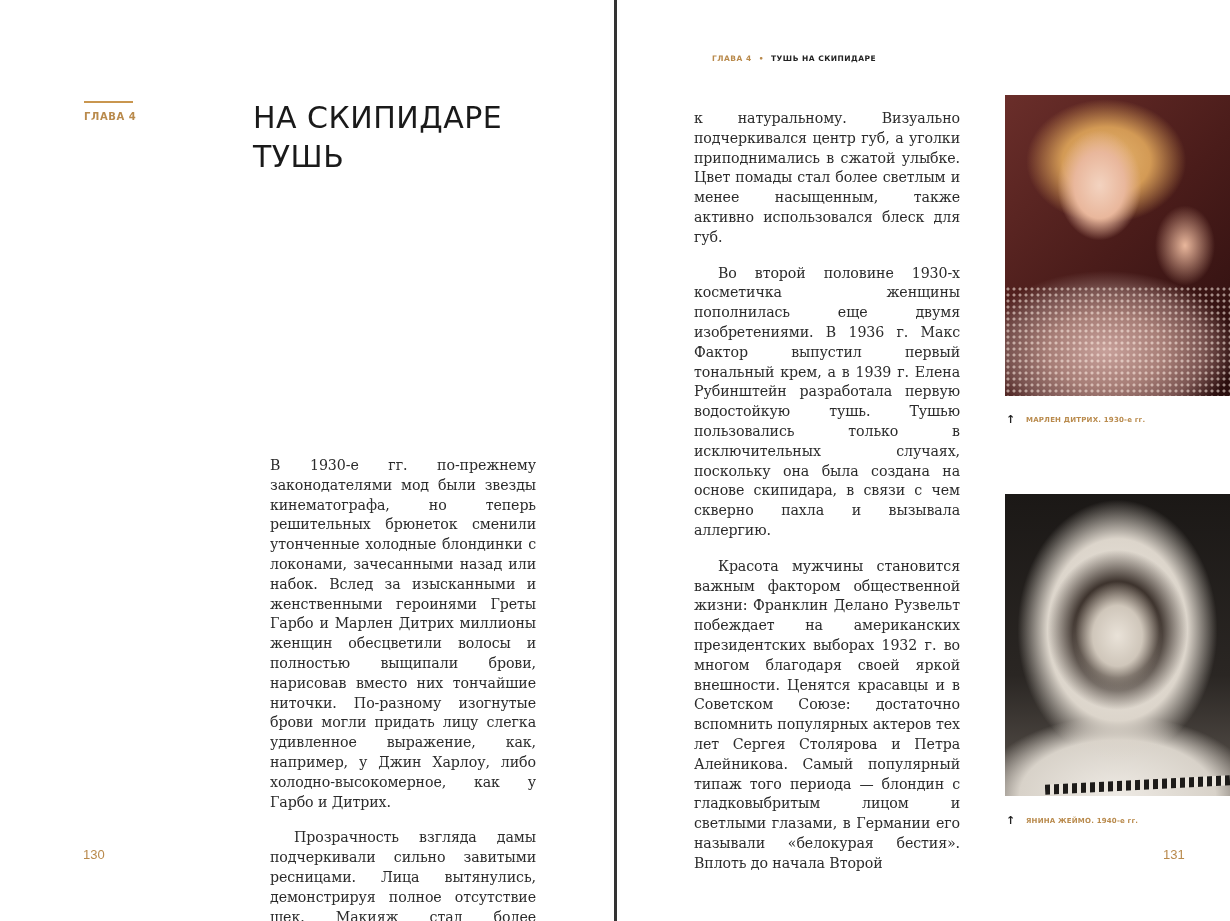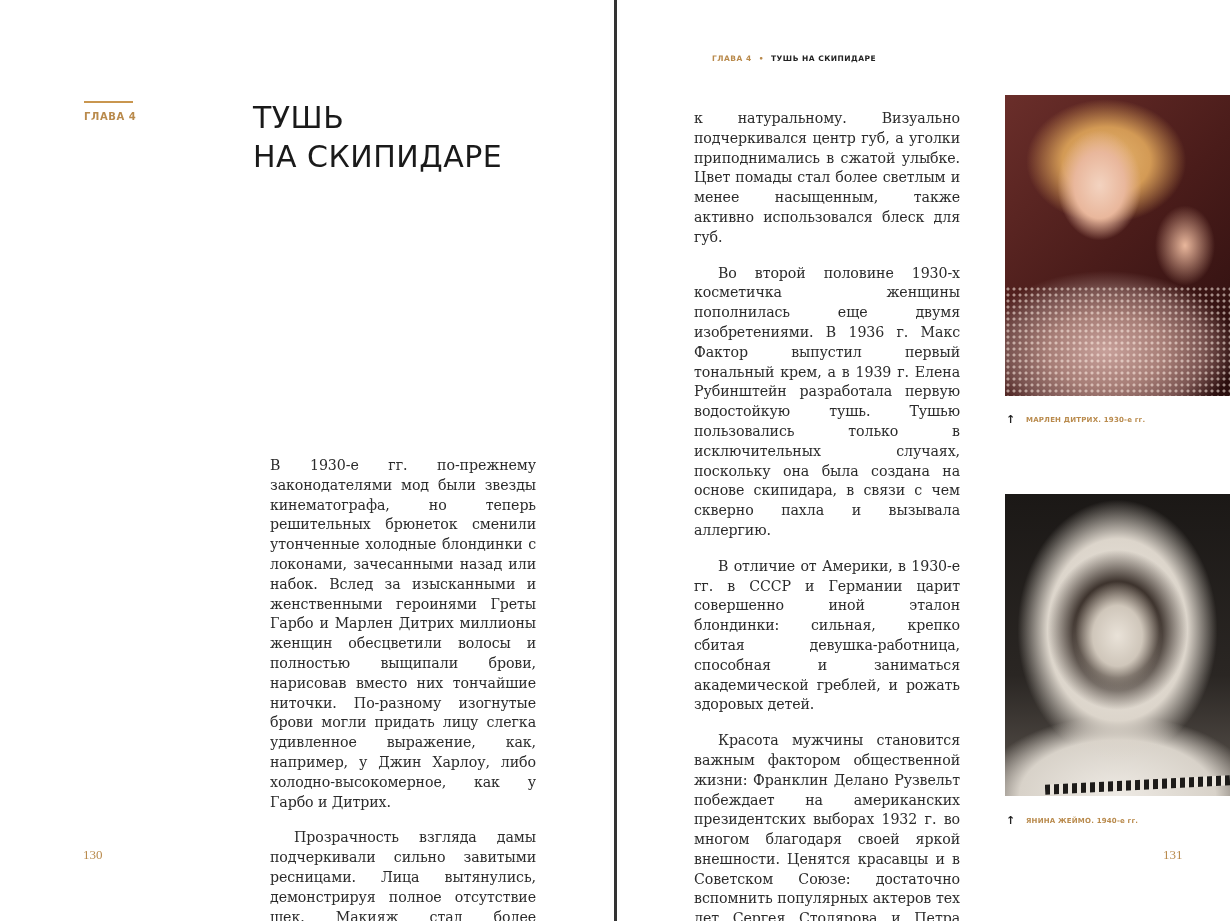--- a/index.html
+++ b/index.html
@@ -40,21 +40,21 @@
       position: absolute; left: 680px; top: 54px;
       font-family: "DejaVu Sans", "Liberation Sans", sans-serif;
       font-size: 7.5px; font-weight: bold; letter-spacing: 0.5px; margin-left: 32px;
     }
     .running-head .chap { color: #b98a4c; }
     .running-head .dot { color: #b98a4c; margin: 0 7px; }
     .running-head .title { color: #222; }
 
     .folio {
       position: absolute; top: 847px;
-      font-family: Liberation Serif, serif;
+      font-family: Liberation Sans, sans-serif;
       font-size: 13px; color: #b98a4c;
     }
     .folio-left { left: 83px; }
     .folio-right { left: 1163px; }
 
     .photo { position: absolute; left: 1005px; width: 225px; overflow: hidden; }
     .photo-dietrich {
       top: 95px; height: 301px;
       background:
         radial-gradient(ellipse 42px 55px at 42% 30%, #f3d3c0 0%, #e9b79c 60%, rgba(233,183,156,0) 100%),
@@ -93,42 +93,41 @@
     .caption-1 { top: 413px; }
     .caption-2 { top: 814px; }
   </style>
 </head>
 <body>
 
 <div class="page page-left">
   <div class="chapter-rule"></div>
   <div class="chapter-label">ГЛАВА 4</div>
   <h1 class="chapter-title">
+    <span>НА СКИПИДАРЕ</span>
     <span>ТУШЬ</span>
-    <span>НА СКИПИДАРЕ</span>
   </h1>
   <div class="body-text left-text">
     <p>В 1930-е гг. по-прежнему законодателями мод были звезды кинематографа, но теперь решительных брюнеток сменили утонченные холодные блондинки с локонами, зачесанными назад или набок. Вслед за изысканными и женственными героинями Греты Гарбо и Марлен Дитрих миллионы женщин обесцветили волосы и полностью выщипали брови, нарисовав вместо них тончайшие ниточки. По-разному изогнутые брови могли придать лицу слегка удивленное выражение, как, например, у Джин Харлоу, либо холодно-высокомерное, как у Гарбо и Дитрих.</p>
     <p class="indent">Прозрачность взгляда дамы подчеркивали сильно завитыми ресницами. Лица вытянулись, демонстрируя полное отсутствие щек. Макияж стал более спокойным, но не менее кукольным. Губы с четким контуром по-прежнему выглядели напряженными, но их размер приблизился</p>
   </div>
   <div class="folio folio-left">130</div>
 </div>
 
 <div class="spine"></div>
 
 <div class="page page-right"></div>
 
 <div class="running-head">
   <span class="chap">ГЛАВА 4</span><span class="dot">•</span><span class="title">ТУШЬ НА СКИПИДАРЕ</span>
 </div>
 
 <div class="body-text right-text">
   <p>к натуральному. Визуально подчеркивался центр губ, а уголки приподнимались в сжатой улыбке. Цвет помады стал более светлым и менее насыщенным, также активно использовался блеск для губ.</p>
   <p class="indent">Во второй половине 1930-х косметичка женщины пополнилась еще двумя изобретениями. В 1936 г. Макс Фактор выпустил первый тональный крем, а в 1939 г. Елена Рубинштейн разработала первую водостойкую тушь. Тушью пользовались только в исключительных случаях, поскольку она была создана на основе скипидара, в связи с чем скверно пахла и вызывала аллергию.</p>
-  <p class="indent">В отличие от Америки, в 1930-е гг. в СССР и Германии царит совершенно иной эталон блондинки: сильная, крепко сбитая девушка-работница, способная и заниматься академической греблей, и рожать здоровых детей.</p>
   <p class="indent">Красота мужчины становится важным фактором общественной жизни: Франклин Делано Рузвельт побеждает на американских президентских выборах 1932 г. во многом благодаря своей яркой внешности. Ценятся красавцы и в Советском Союзе: достаточно вспомнить популярных актеров тех лет Сергея Столярова и Петра Алейникова. Самый популярный типаж того периода — блондин с гладковыбритым лицом и светлыми глазами, в Германии его называли «белокурая бестия». Вплоть до начала Второй</p>
 </div>
 
 <div class="photo photo-dietrich"></div>
 <div class="caption caption-1">
   <span class="arrow">↑</span>
   <span>МАРЛЕН ДИТРИХ. 1930-е гг.</span>
 </div>
 
 <div class="photo photo-zheimo"></div>

